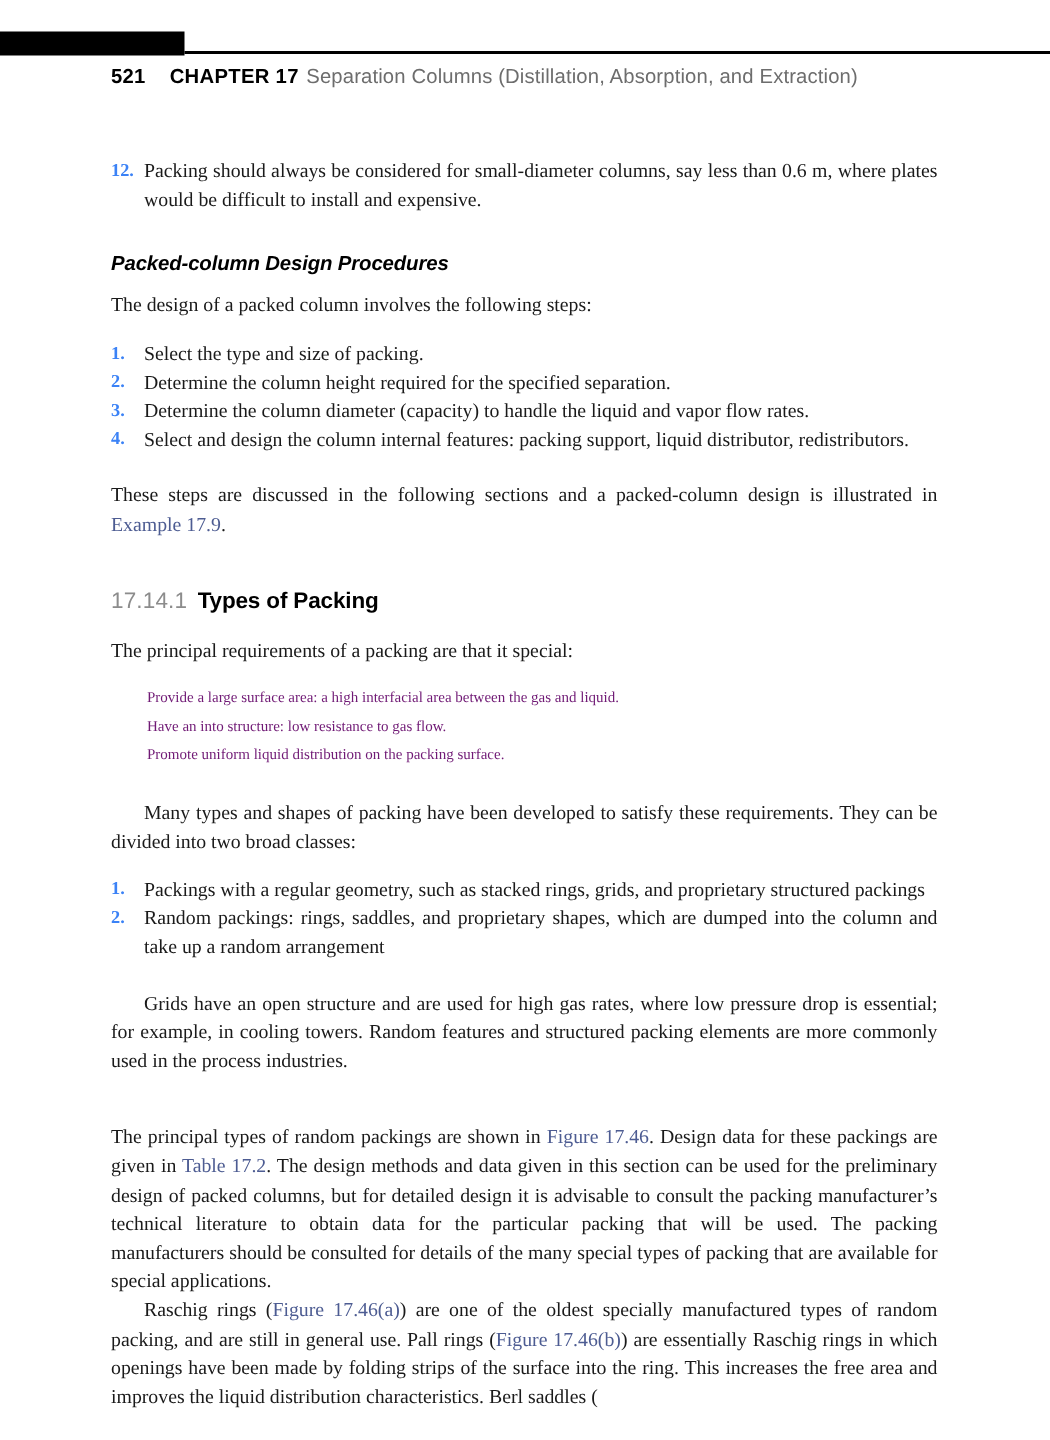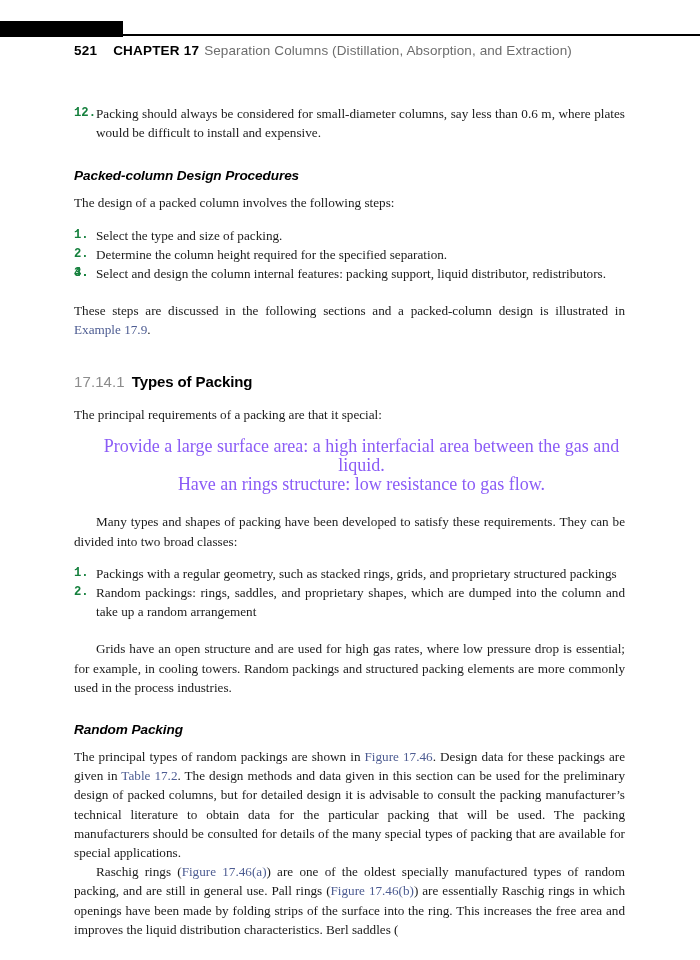--- a/index.html
+++ b/index.html
@@ -104,24 +104,24 @@
     padding-left: 22px;
     font-size: 13.2px;
     line-height: 19.2px;
     text-align: justify;
     color: #1a1a1a;
   }
   .numitem > .num {
     position: absolute;
     left: 0;
     top: 0;
-    font-family: Liberation Mono, monospace;
+    font-family: Liberation Serif, serif;
     font-weight: bold;
     font-size: 12.2px;
-    color: #15803d;
+    color: #3b82f6;
   }
   .numitem.tight { margin-bottom: 0px; }
   .numitem.loose { margin-bottom: 1px; }
 
   
   .subhead {
     font-family: "Liberation Sans", "DejaVu Sans", sans-serif;
     font-style: italic;
     font-weight: bold;
     font-size: 13.6px;
@@ -144,24 +144,24 @@
   }
   .secthead .sect-title {
     font-weight: bold;
     margin-left: 7px;
     letter-spacing: -0.1px;
   }
 
   
   .reqblock { padding-left: 24px; }
   .reqline {
-    font-size: 18px;
+    font-size: 10px;
     line-height: 19.2px;
-    color: #8b5cf6;
-    text-align: center;
+    color: #701a75;
+    text-align: left;
   }
 
   a.xref, .xref {
     color: #4d5c92;
     text-decoration: none;
   }
 </style>
 </head>
 <body>
 
@@ -193,20 +193,21 @@
   <div class="numitem tight">
     <span class="num">1.</span>
     <span>Select the type and size of packing.</span>
   </div>
   <div class="numitem tight">
     <span class="num">2.</span>
     <span>Determine the column height required for the specified separation.</span>
   </div>
   <div class="numitem tight">
     <span class="num">3.</span>
+    <span>Determine the column diameter (capacity) to handle the liquid and vapor flow rates.</span>
   </div>
   <div class="numitem tight">
     <span class="num">4.</span>
     <span>Select and design the column internal features: packing support, liquid distributor, redistributors.</span>
   </div>
 
   <div class="gap-l"></div>
 
   <p><span>These steps are discussed in the following sections and a packed-column design is illustrated in </span><a class="xref" href="#">Example 17.9</a><span>.</span></p>
 
@@ -218,44 +219,44 @@
   </div>
 
   <div class="gap-m"></div>
 
   <p>The principal requirements of a packing are that it special:</p>
 
   <div class="gap-m"></div>
 
   <div class="reqblock">
     <div class="reqline">Provide a large surface area: a high interfacial area between the gas and liquid.</div>
-    <div class="reqline">Have an rings structure: low resistance to gas flow.</div>
+    <div class="reqline">Have an into structure: low resistance to gas flow.</div>
+    <div class="reqline">Promote uniform liquid distribution on the packing surface.</div>
   </div>
 
   <div class="gap-l"></div>
 
   <p class="para-indent">Many types and shapes of packing have been developed to satisfy these requirements. They can be divided into two broad classes:</p>
 
   <div class="gap-m"></div>
 
   <div class="numitem tight">
     <span class="num">1.</span>
     <span>Packings with a regular geometry, such as stacked rings, grids, and proprietary structured packings</span>
   </div>
   <div class="numitem tight">
     <span class="num">2.</span>
     <span>Random packings: rings, saddles, and proprietary shapes, which are dumped into the column and take up a random arrangement</span>
   </div>
 
   <div class="gap-l"></div>
 
-  <p class="para-indent">Grids have an open structure and are used for high gas rates, where low pressure drop is essential; for example, in cooling towers. Random packings and structured packing elements are more commonly used in the process industries.</p>
+  <p class="para-indent">Grids have an open structure and are used for high gas rates, where low pressure drop is essential; for example, in cooling towers. Random features and structured packing elements are more commonly used in the process industries.</p>
 
   <div class="gap-xl"></div>
 
-  <div class="subhead">Random Packing</div>
   <div class="gap-s"></div>
 
   <p><span>The principal types of random packings are shown in </span><a class="xref" href="#">Figure 17.46</a><span>. Design data for these packings are given in </span><a class="xref" href="#">Table 17.2</a><span>. The design methods and data given in this section can be used for the preliminary design of packed columns, but for detailed design it is advisable to consult the packing manufacturer’s technical literature to obtain data for the particular packing that will be used. The packing manufacturers should be consulted for details of the many special types of packing that are available for special applications.</span></p>
 
   <p class="para-indent"><span>Raschig rings (</span><a class="xref" href="#">Figure 17.46(a)</a><span>) are one of the oldest specially manufactured types of random packing, and are still in general use. Pall rings (</span><a class="xref" href="#">Figure 17.46(b)</a><span>) are essentially Raschig rings in which openings have been made by folding strips of the surface into the ring. This increases the free area and improves the liquid distribution characteristics. Berl saddles (</span></p>
 
 </div>
 
 </body></html>

